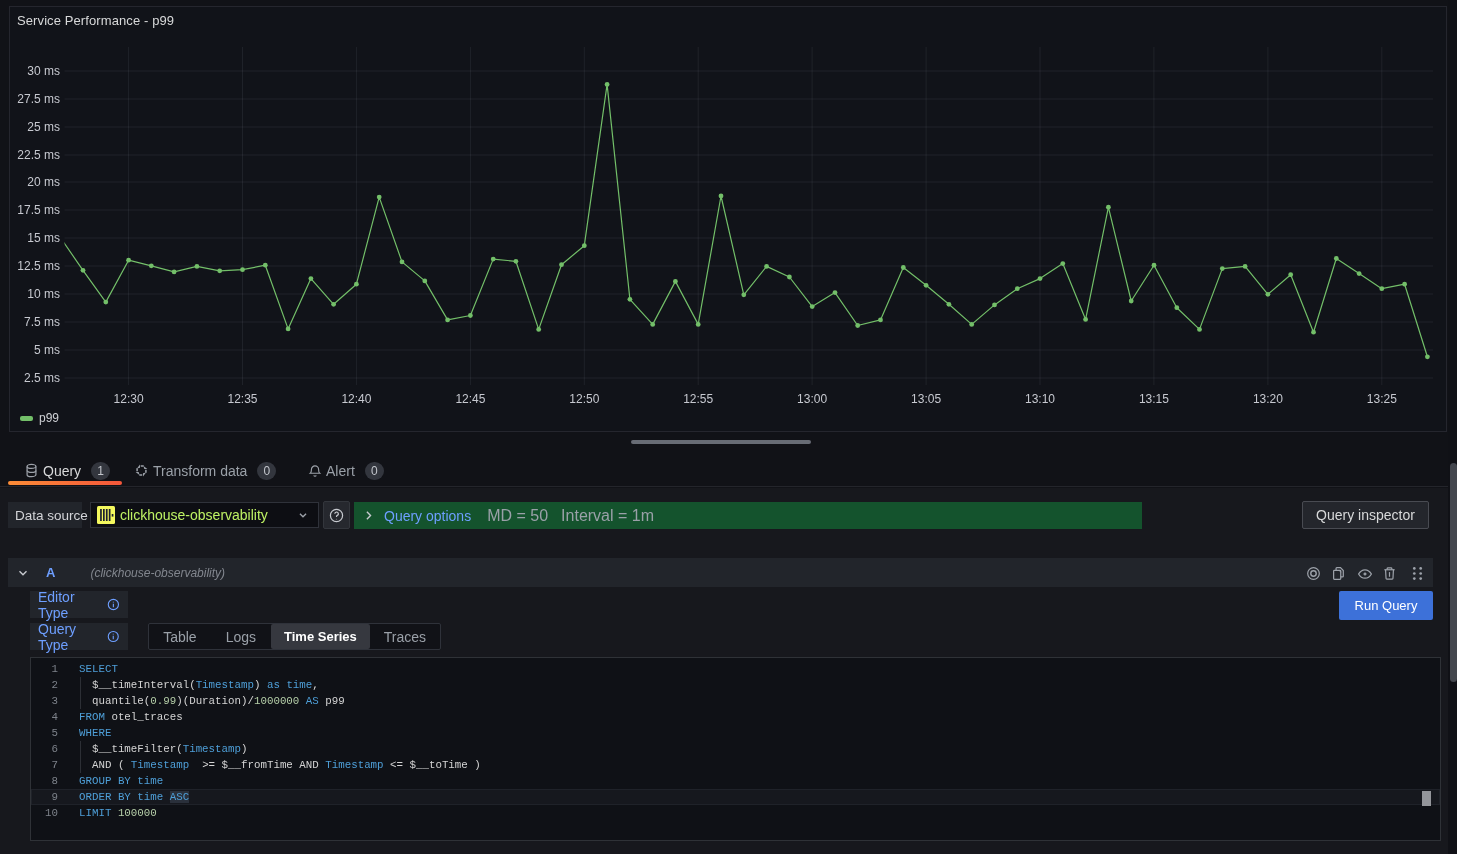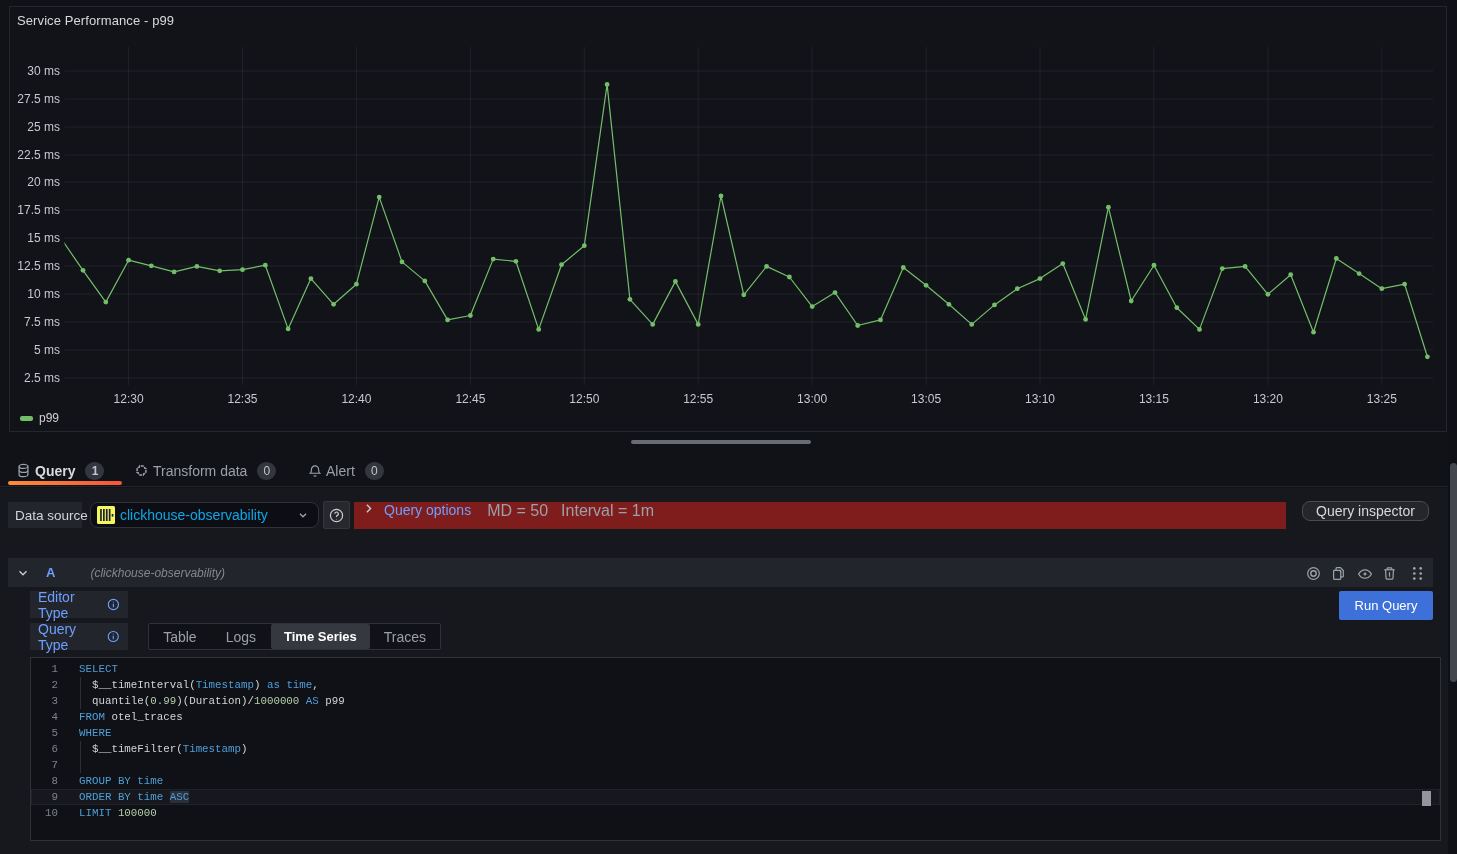--- a/index.html
+++ b/index.html
@@ -14,44 +14,44 @@
 #rsbar{position:absolute;left:631px;top:439.5px;width:180px;height:4.5px;
 border-radius:2px;background:#686c75}
 #tabs{position:absolute;left:0;top:432px;width:1457px;height:55px;
 border-bottom:1px solid #24252b}
 .tab{position:absolute;top:455px;height:31px;display:flex;align-items:center;
 font-size:14px;color:#9aa0a8}
 .tab .ic{display:flex;margin-right:4px}
 .tab .badge{margin-left:10px;min-width:19px;height:18px;padding:0 6px;
 border-radius:9px;background:#33363e;color:#c2c5cb;font-size:12px;
 display:flex;align-items:center;justify-content:center}
-#tab1{left:16px;color:#d8d9da;font-weight:700}
+#tab1{left:24px;color:#d8d9da;font-weight:400}
 #underline{position:absolute;left:8px;top:481px;width:114px;height:4px;
 background:linear-gradient(90deg,#fc8c37,#f4563a);border-radius:2px}
 #bottom{position:absolute;left:0;top:488px;width:1457px;height:366px;
 background:#17181d}
 .row-lab{background:#22252b;color:#d3d4d8;font-size:14px;font-weight:500;
 display:flex;align-items:center}
 #ds-lab{position:absolute;left:8px;top:14px;width:74px;height:26px;
 padding-left:7px;white-space:nowrap;font-size:13.5px}
 #ds-pick{position:absolute;left:90px;top:14px;width:229px;height:26px;
-background:#0d0e13;border:1px solid #2f323a;border-radius:8px;display:flex;
-align-items:center;padding:0 8px 0 6px;color:#0ea5e9;font-size:14px}
+background:#0d0e13;border:1px solid #2f323a;border-radius:0;display:flex;
+align-items:center;padding:0 8px 0 6px;color:#bef264;font-size:14px}
 #ds-pick .lg{margin-right:5px;display:flex}
 #ds-pick .cv{margin-left:auto;display:flex}
 #ds-help{position:absolute;left:323px;top:13px;width:27px;height:28px;
 background:#26282e;border:1px solid #33363c;border-radius:2px;display:flex;
 align-items:center;justify-content:center}
-#qopts{position:absolute;left:354px;top:14px;width:932px;height:27px;
-background:#7f1d1d;display:flex;align-items:flex-start;font-size:14px}
+#qopts{position:absolute;left:354px;top:14px;width:788px;height:27px;
+background:#14532d;display:flex;align-items:center;font-size:14px}
 #qopts .cv{margin:0 9px 0 8px;display:flex}
 #qopts .lnk{color:#6e9fff;font-weight:500;margin-right:16px}
 #qopts .st{color:#9aa0a8;margin-right:13px;font-size:16px}
-#qinsp{position:absolute;left:1302px;top:13px;width:127px;height:20px;
-background:#24262c;border:1px solid #494b52;border-radius:8px;color:#d8d9da;
+#qinsp{position:absolute;left:1302px;top:13px;width:127px;height:28px;
+background:#24262c;border:1px solid #494b52;border-radius:2px;color:#d8d9da;
 font-size:14px;font-weight:500;display:flex;align-items:center;
 justify-content:center}
 #qcard{position:absolute;left:8px;top:0;width:1425px;height:366px}
 #qhead{position:absolute;left:0;top:70px;width:1425px;height:29px;
 background:#22252b;display:flex;align-items:center}
 #qhead .cv{margin:0 9px 0 8px;display:flex}
 #qhead .qa{color:#6e9fff;font-size:13px;font-weight:700;margin-left:7px}
 #qhead .qds{color:#82868e;font-size:12px;font-style:italic;margin-left:35px}
 #qhead .icons .ib{position:absolute;top:8px;display:flex}
 .frow-lab{position:absolute;left:22px;width:98px;height:27px;
@@ -353,21 +353,21 @@
     </div>
     <div id="run">Run Query</div>
     <div id="editor">
       <div style="height:3px"></div>
 <div class="cl"><span class="ln">1</span><span class="ct"><span class="b">SELECT</span></span></div>
 <div class="cl"><span class="ln">2</span><span class="ct">  $__timeInterval(<span class="b">Timestamp</span>) <span class="b">as</span> <span class="b">time</span>,</span></div>
 <div class="cl"><span class="ln">3</span><span class="ct">  quantile(<span class="n">0.99</span>)(Duration)/<span class="n">1000000</span> <span class="b">AS</span> p99</span></div>
 <div class="cl"><span class="ln">4</span><span class="ct"><span class="b">FROM</span> otel_traces</span></div>
 <div class="cl"><span class="ln">5</span><span class="ct"><span class="b">WHERE</span></span></div>
 <div class="cl"><span class="ln">6</span><span class="ct">  $__timeFilter(<span class="b">Timestamp</span>)</span></div>
-<div class="cl"><span class="ln">7</span></div>
+<div class="cl"><span class="ln">7</span><span class="ct">  AND ( <span class="b">Timestamp</span>  &gt;= $__fromTime AND <span class="b">Timestamp</span> &lt;= $__toTime )</span></div>
 <div class="cl"><span class="ln">8</span><span class="ct"><span class="b">GROUP</span> <span class="b">BY</span> <span class="b">time</span></span></div>
 <div class="cl cur"><span class="ln">9</span><span class="ct"><span class="b">ORDER</span> <span class="b">BY</span> <span class="b">time</span> <span class="b asc">ASC</span></span></div>
 <div class="cl"><span class="ln">10</span><span class="ct"><span class="b">LIMIT</span> <span class="n">100000</span></span></div>
 
       <div class="guide" style="left:48.5px;top:19px;height:32px"></div>
       <div class="guide" style="left:48.5px;top:83px;height:32px"></div>
       <div id="mthumb"></div>
     </div>
   </div>
 </div>

